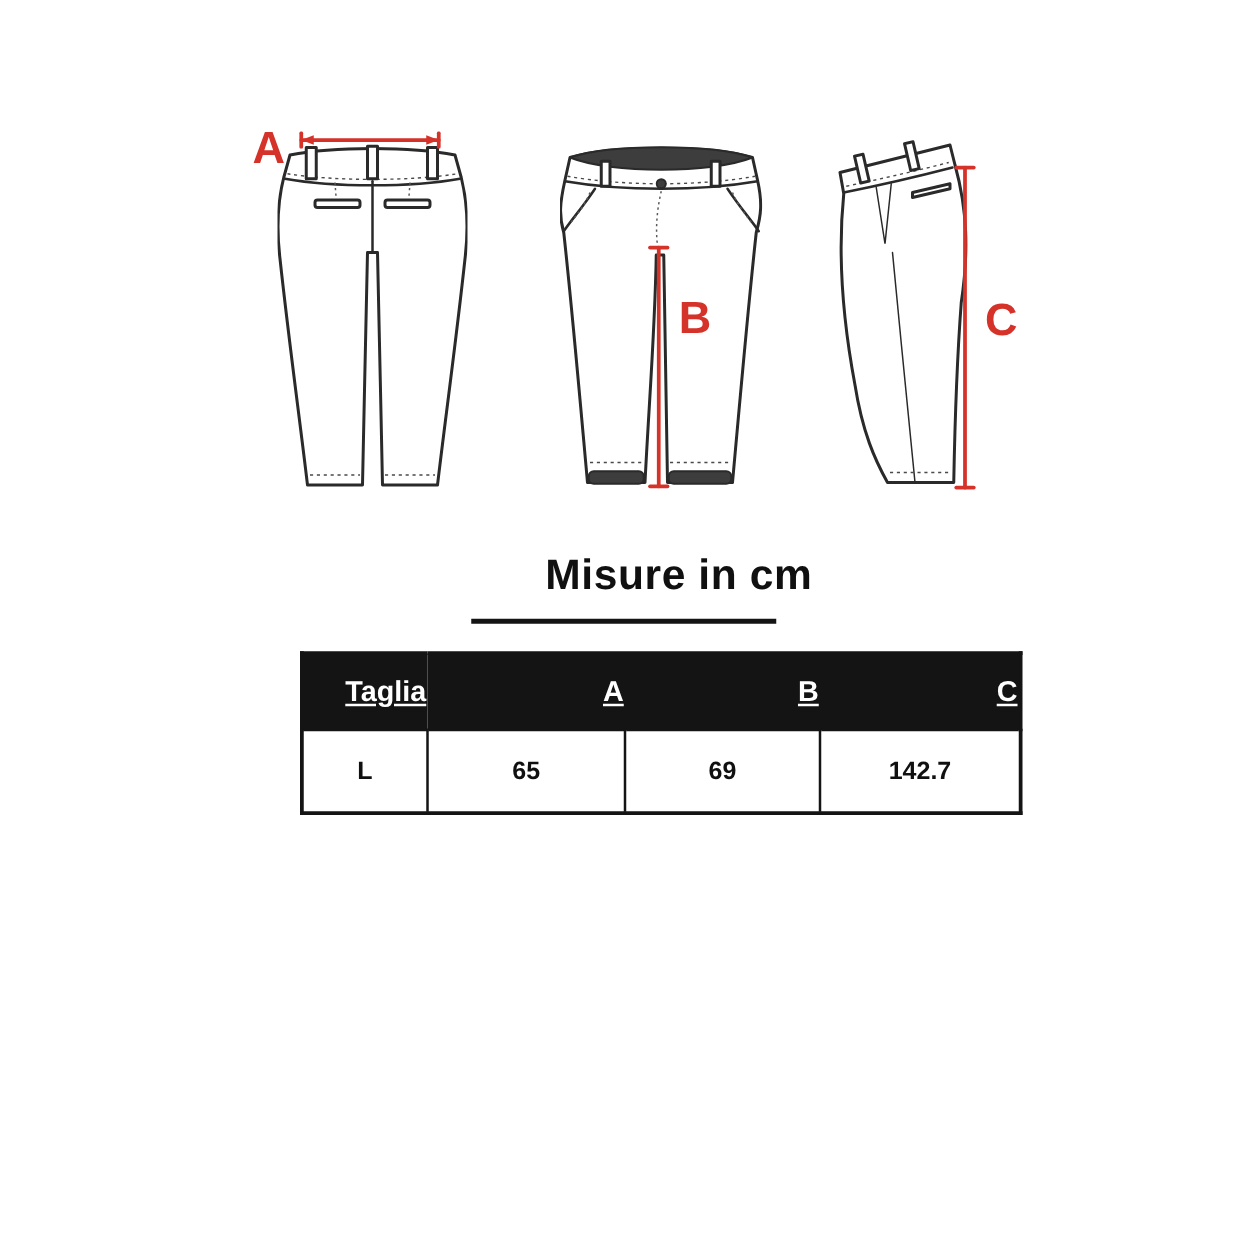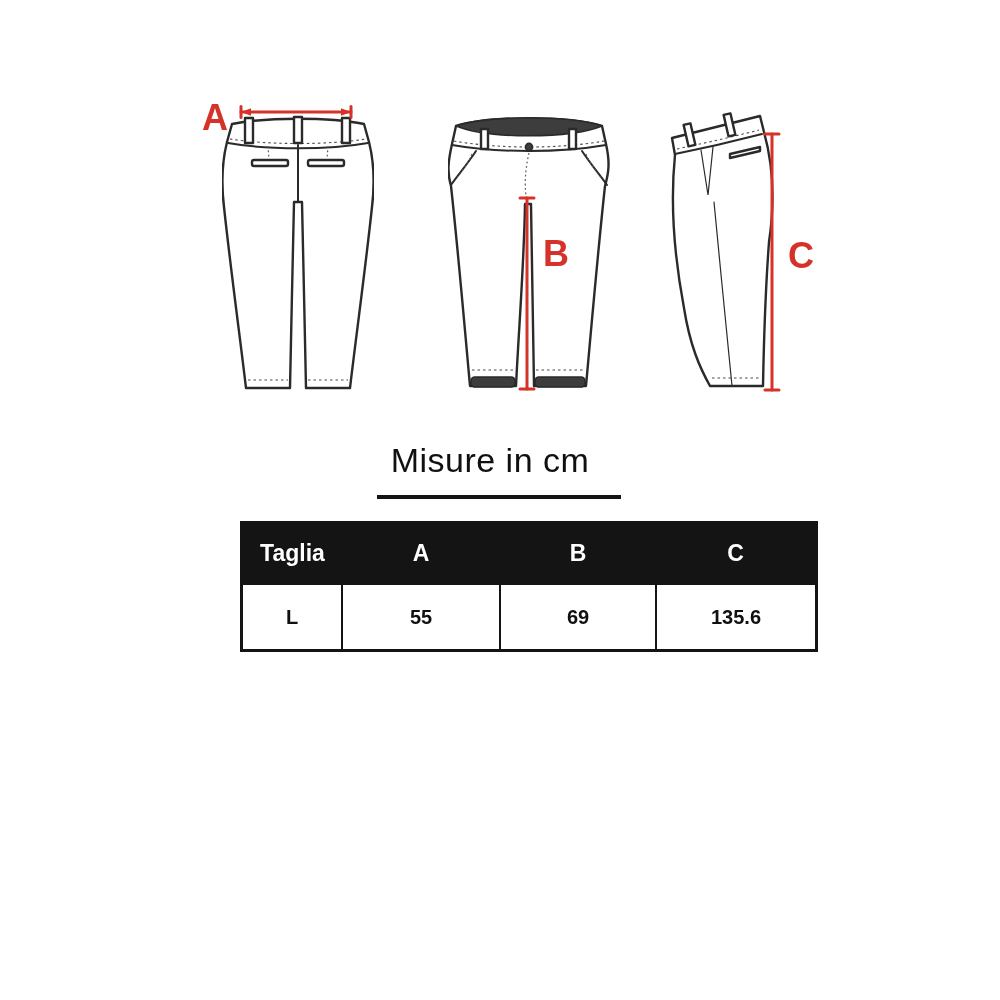--- a/index.html
+++ b/index.html
@@ -14,29 +14,29 @@
   .dash{fill:none;stroke:#4a4a4a;stroke-width:1.1;stroke-dasharray:2.5,3;}
   .dot{fill:none;stroke:#5a5a5a;stroke-width:1.2;stroke-dasharray:1.8,2.6;}
   .dk{fill:var(--dark-fill);stroke:var(--ink);stroke-width:1.6;stroke-linejoin:round;}
 
   
   .red{stroke:var(--accent);stroke-width:3;fill:none;stroke-linecap:round;}
   .redfill{fill:var(--accent);stroke:none;}
   .red-label{color:var(--accent);font-weight:bold;font-size:36px;line-height:1;}
 
   
-  .title{width:320px;text-align:center;font-size:34px;font-weight:normal;color:#101010;letter-spacing:.5px;}
+  .title{width:320px;text-align:right;font-size:34px;font-weight:bold;color:#101010;letter-spacing:.5px;}
   .underline{height:4px;background:#141414;}
 
   
   table.size-table{border-collapse:collapse;table-layout:fixed;width:564px;
                    border:3px solid var(--table-black);}
   table.size-table th{background:var(--table-black);color:#ffffff;font-weight:bold;
-                      font-size:23px;height:57px;text-align:center;vertical-align:middle;
-                      border:none;}
+                      font-size:23px;height:57px;text-align:right;vertical-align:middle;
+                      border:none;text-decoration:underline;}
   table.size-table td{background:#ffffff;color:#101010;font-weight:bold;font-size:20px;
                       height:62px;text-align:center;vertical-align:middle;
                       border:2.5px solid var(--table-black);}
   th.c0,td.c0{width:97px;}
   th.c1,td.c1{width:156px;}
   th.c2,td.c2{width:154px;}
   th.c3,td.c3{width:157px;}
 </style>
 </head>
 <body>
@@ -150,20 +150,20 @@
       <tr>
         <th class="c0">Taglia</th>
         <th class="c1">A</th>
         <th class="c2">B</th>
         <th class="c3">C</th>
       </tr>
     </thead>
     <tbody>
       <tr>
         <td class="c0">L</td>
-        <td class="c1">55</td>
+        <td class="c1">65</td>
         <td class="c2">69</td>
-        <td class="c3">135.6</td>
+        <td class="c3">142.7</td>
       </tr>
     </tbody>
   </table>
 
 </div>
 
 </body></html>

